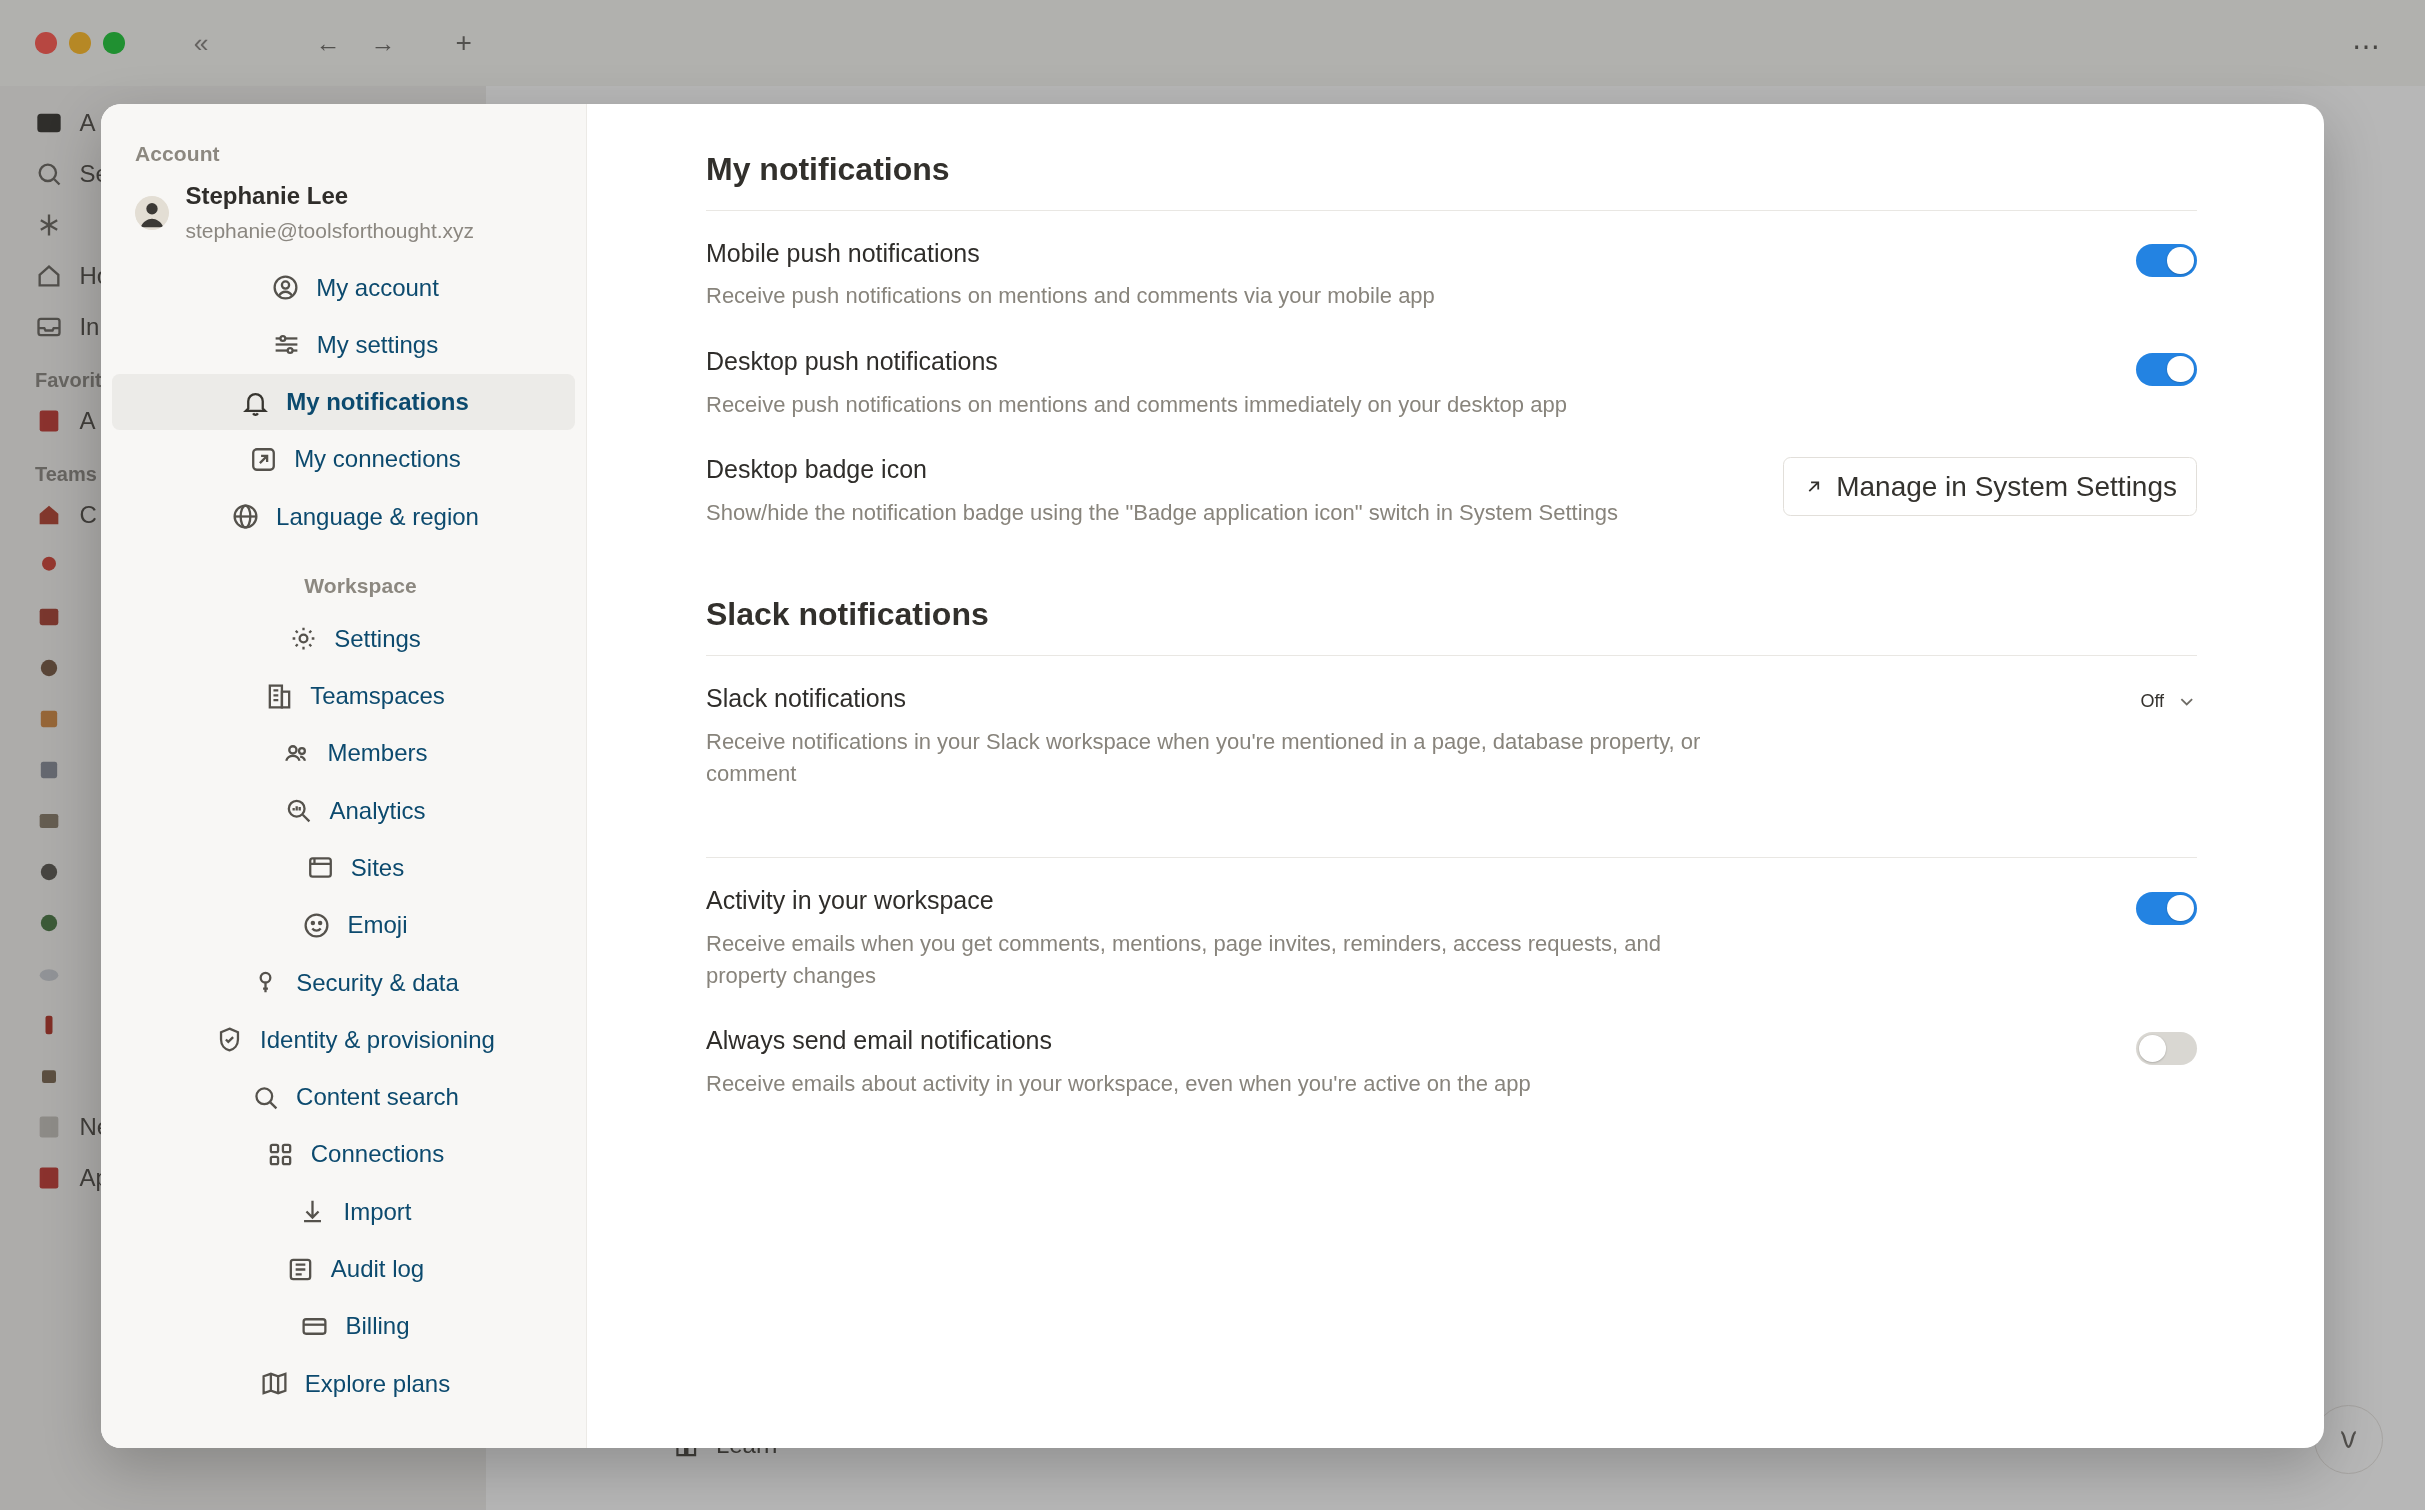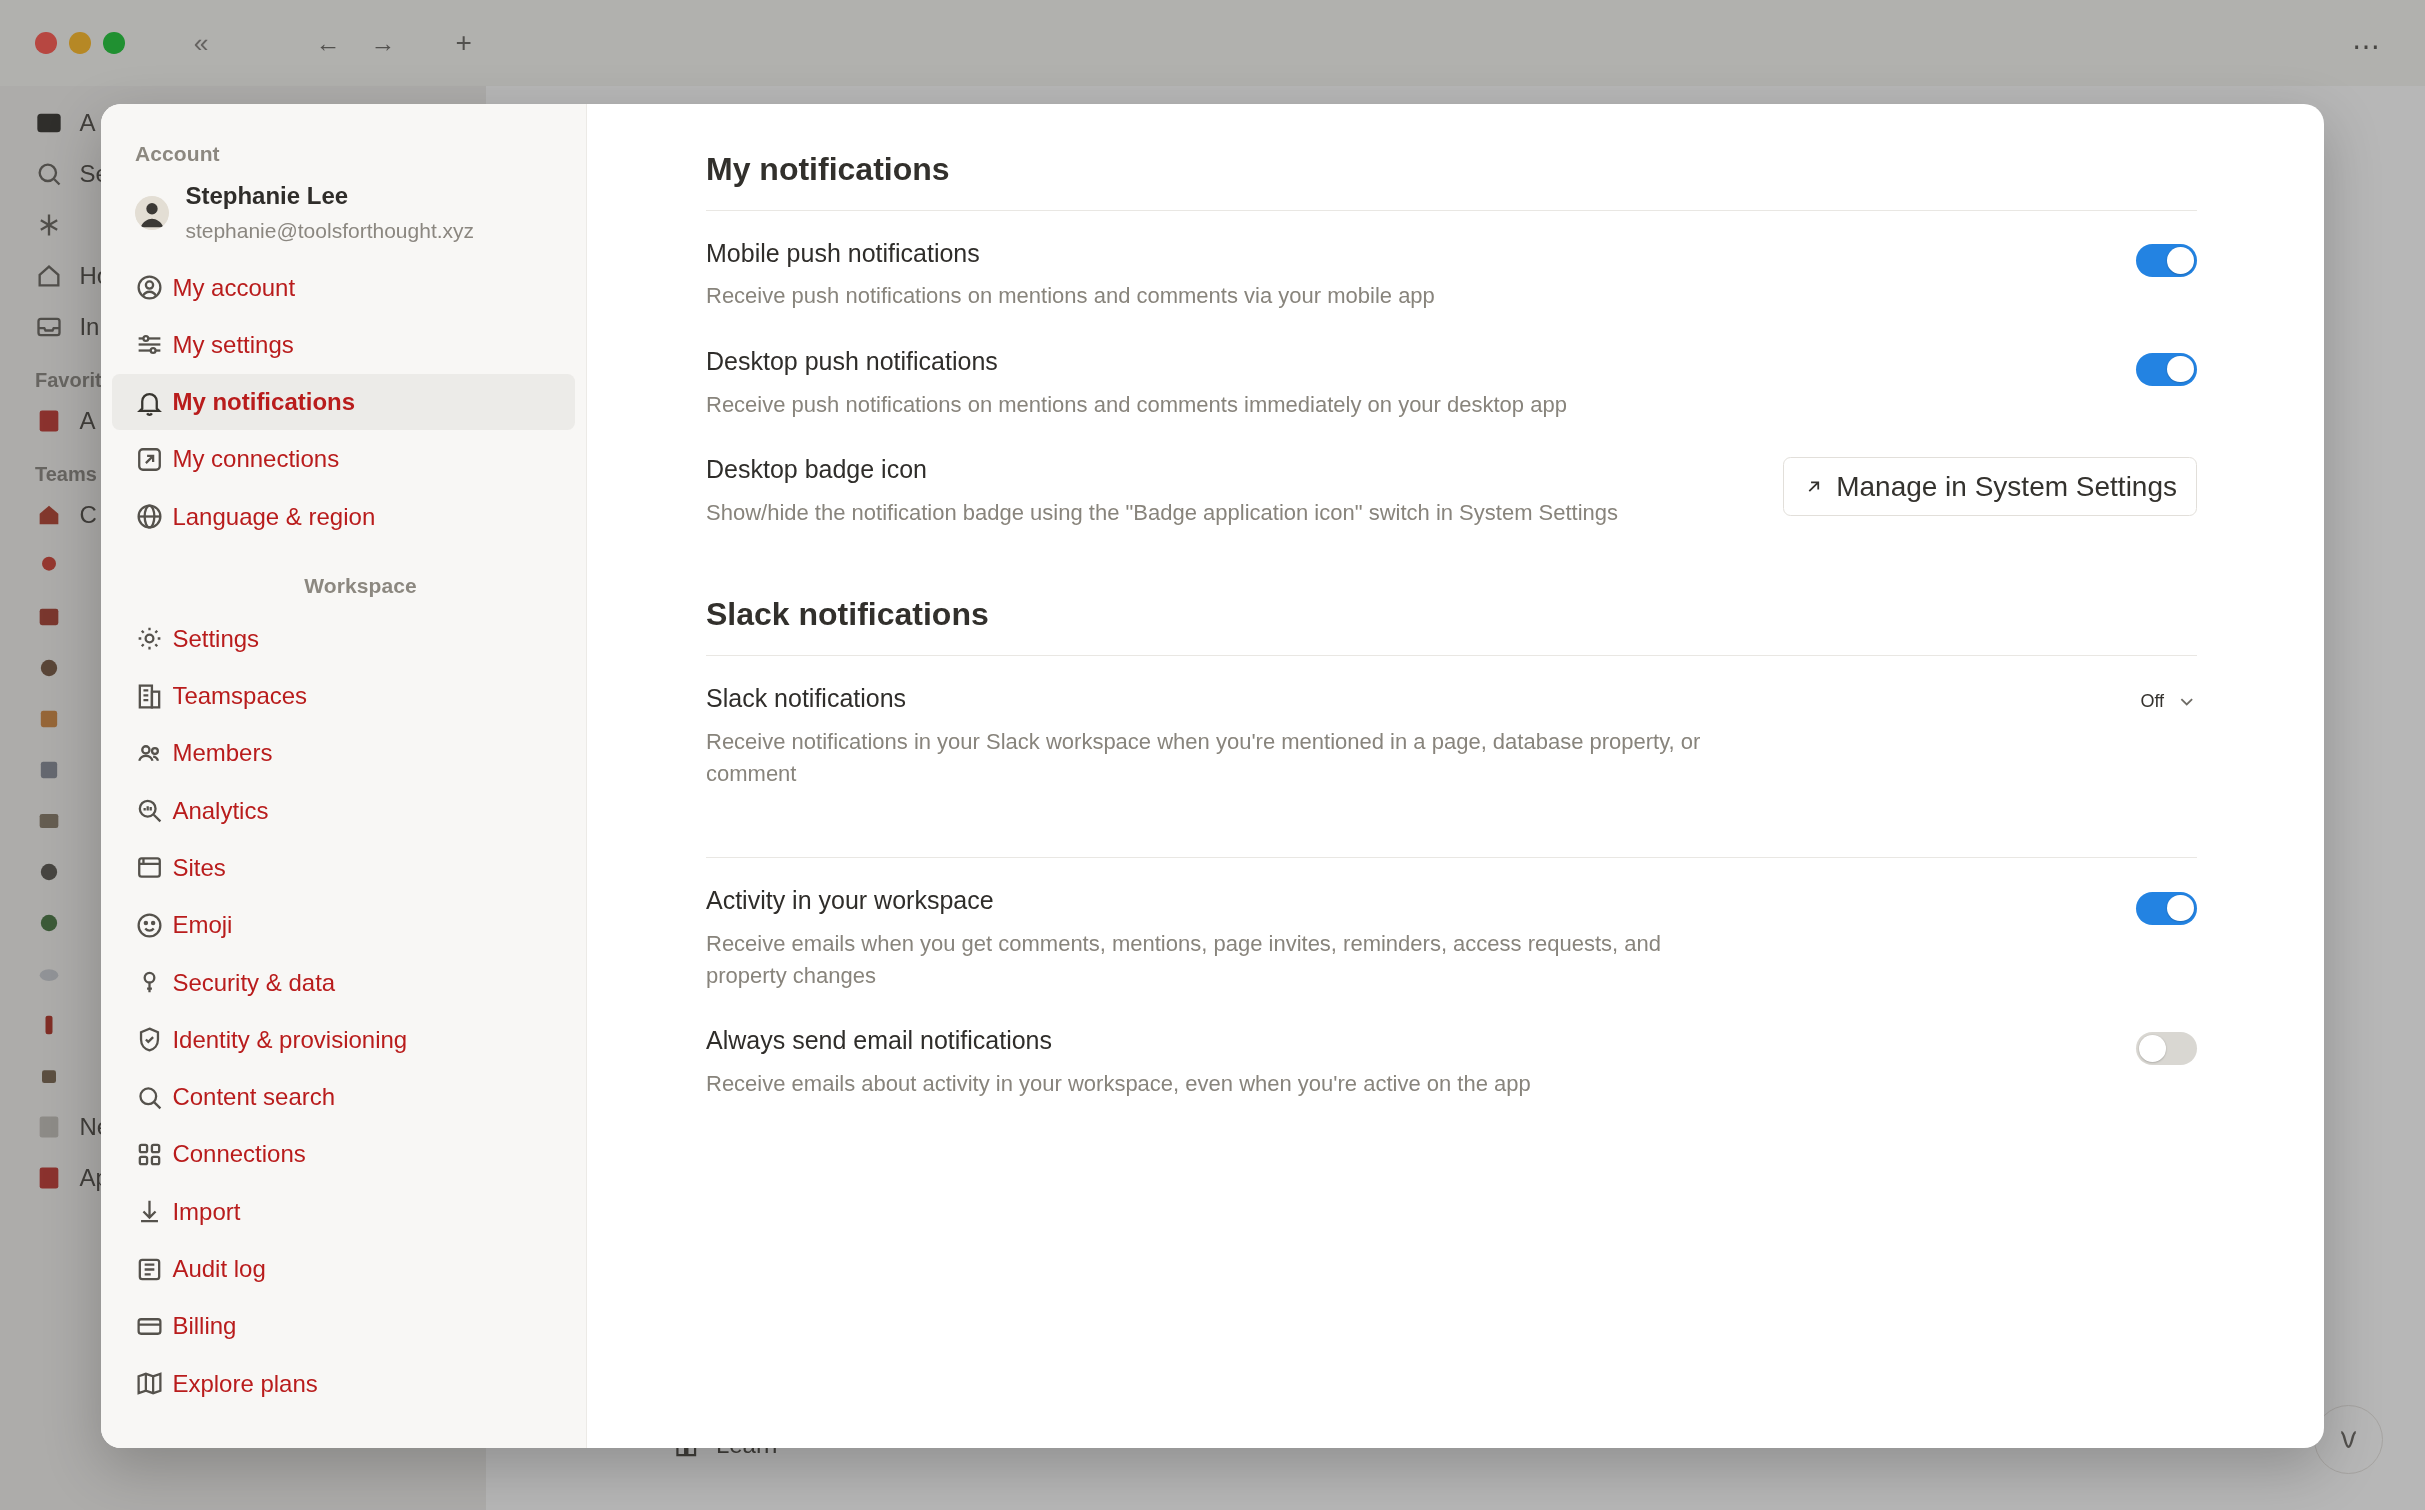--- a/index.html
+++ b/index.html
@@ -100,24 +100,25 @@
     padding: 3.8px 12.6px 14px 34px;
   }
   .avatar {
     width: 34px; height: 34px; border-radius: 50%;
     background: #e9e5dd; display: flex; align-items: center; justify-content: center;
     font-size: 19px; overflow: hidden; flex: 0 0 34px;
   }
   .acct-name { font-size: 24px; font-weight: 700; color: #2f2d2a; line-height: 1.25; }
   .acct-mail { font-size: 21px; color: #8b8780; line-height: 1.3; margin-top: 6px; }
   .m-item {
-    display: flex; align-items: center; gap: 8px;
+    display: flex; align-items: center; gap: 16px;
     height: 56px; margin: 1.3px 11.4px; padding-left: 23px;
-    border-radius: 7.6px; color: #b91c1c; font-size: 24px;
+    border-radius: 7.6px; color: #0c4a6e; font-size: 24px;
     white-space: nowrap;
+    justify-content: center;
   }
   .m-item.active { background: #ecebe8; font-weight: 600; }
   .m-item .ic { width: 29px; height: 29px; flex: 0 0 29px; color: #55524c; }
 
   
   .m-content {
     flex: 1; padding: 47px 95px 0 119px; overflow: hidden;
   }
   .sec-title {
     font-size: 32px; font-weight: 700; color: #32302c;

